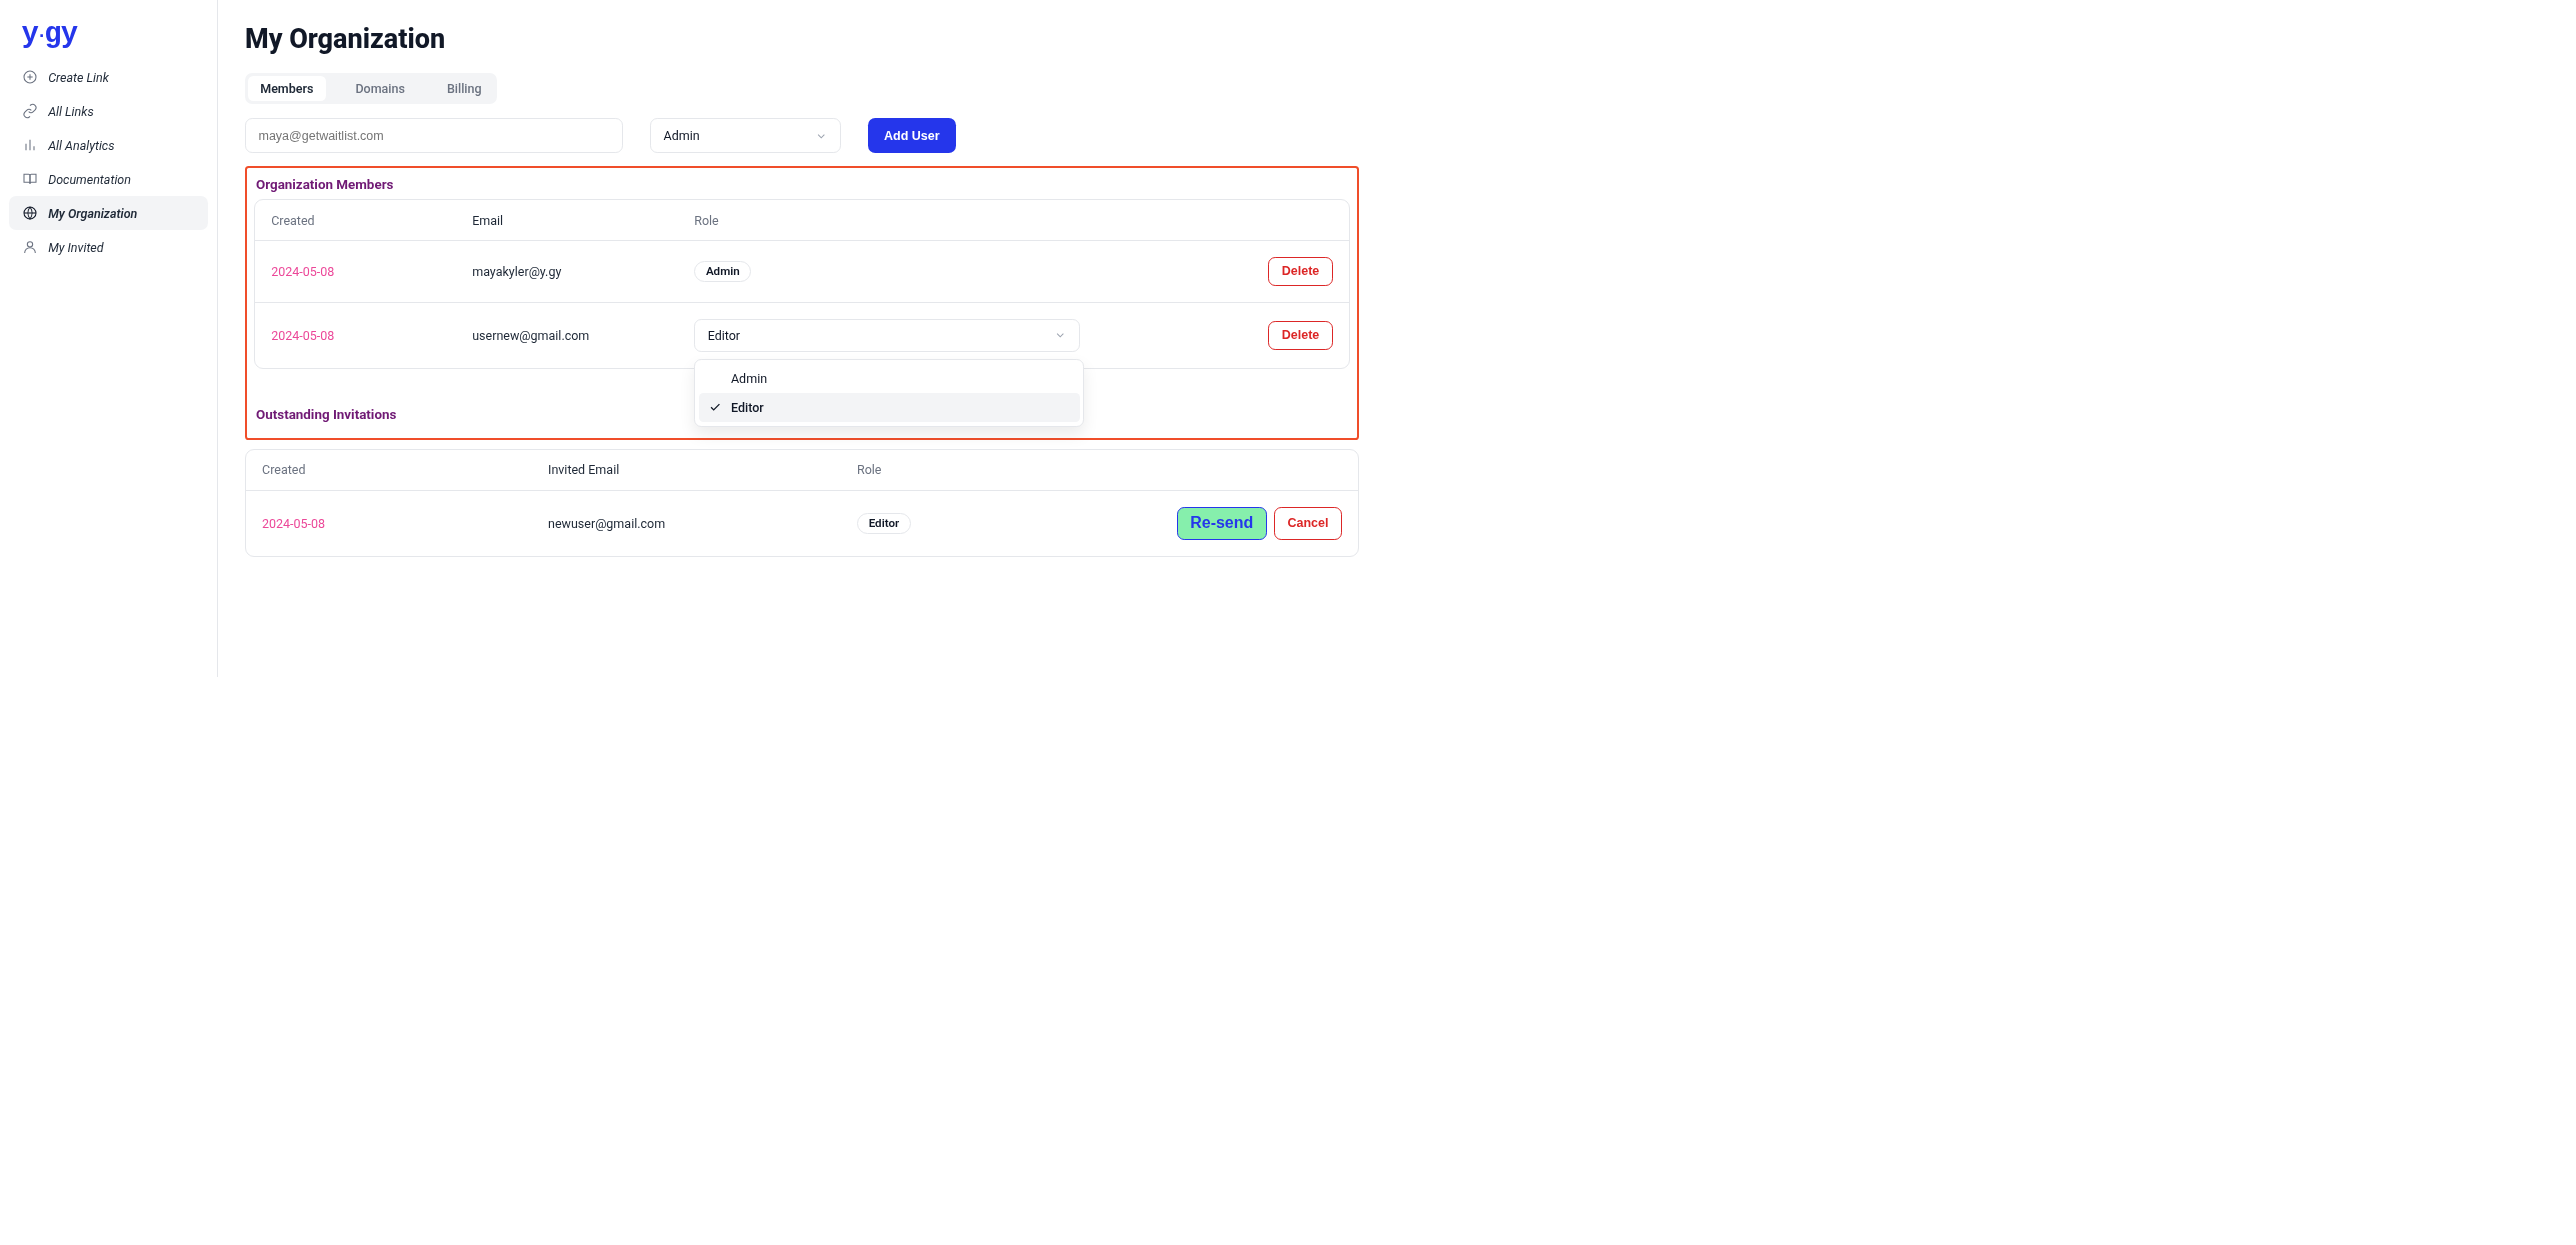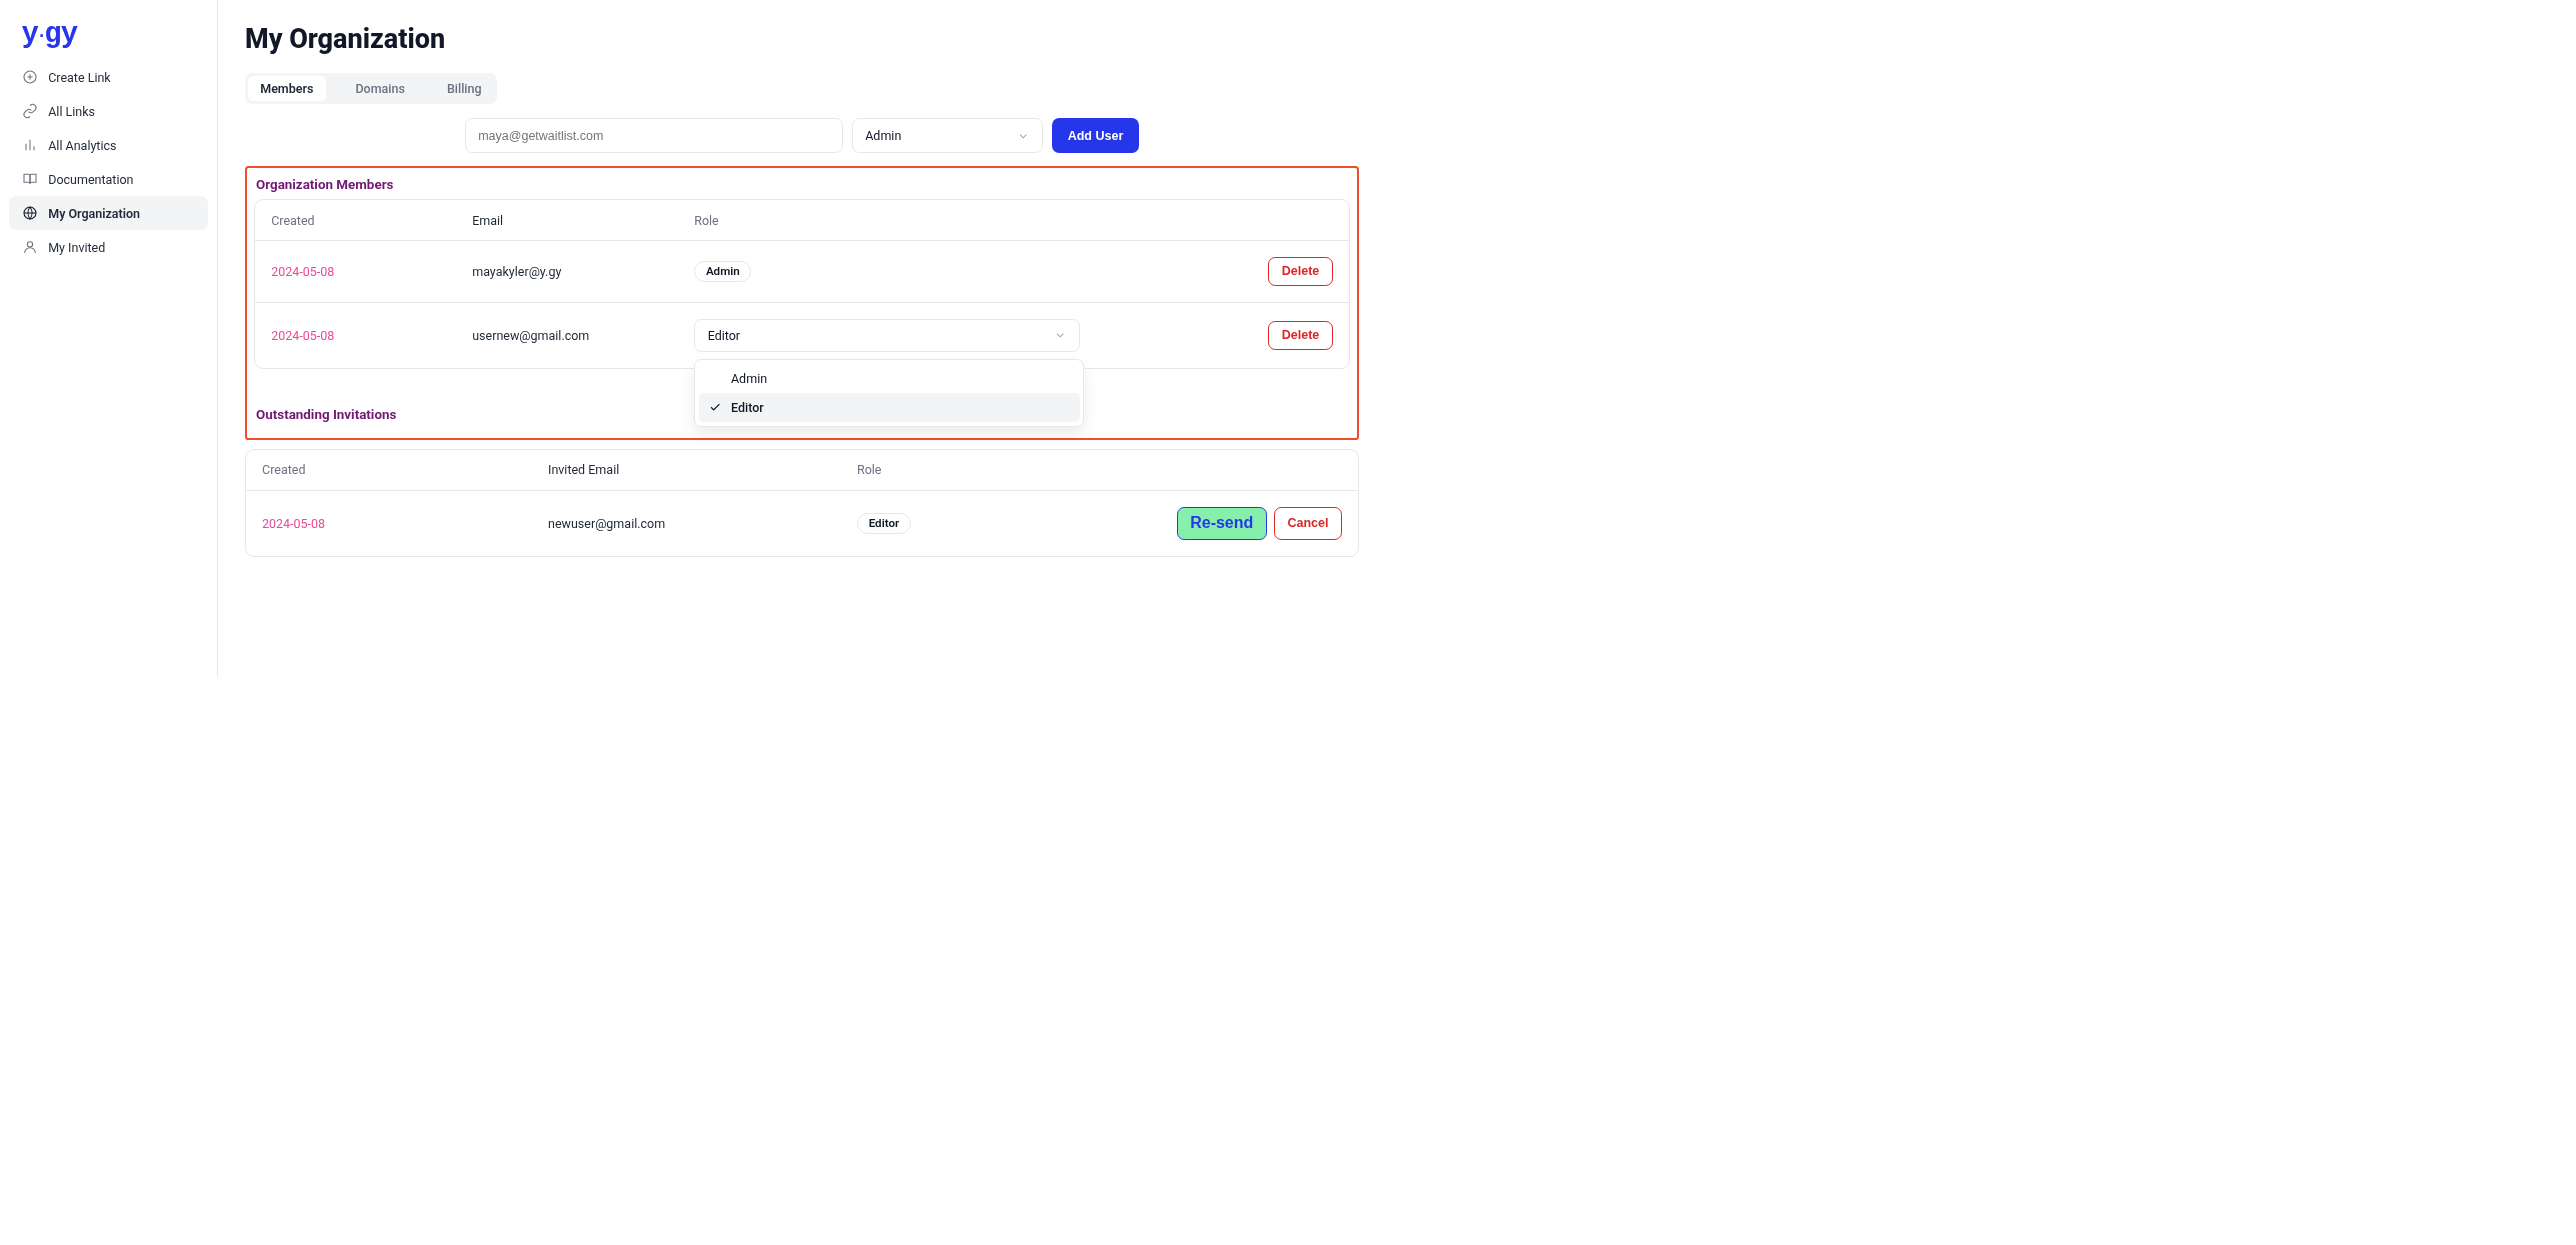--- a/index.html
+++ b/index.html
@@ -1,30 +1,30 @@
 <!DOCTYPE html>
 <html style="font-size:14.3px"><head>
   <meta charset="utf-8">
   <style>
     * { box-sizing: border-box; margin: 0; padding: 0; }
     body { font-family: -apple-system, BlinkMacSystemFont, 'Segoe UI', Roboto, sans-serif; background: #fff; color: #111827; }
     .app { display: flex; width: 1386px; height: 677px; }
     .sidebar { width: 218px; border-right: 0.9px solid #e5e7eb; padding: 18px 9px; }
     .logo { font-size: 29px; font-weight: 800; color: #2536eb; padding: 0 12.5px 9px 12.5px; letter-spacing: -0.9px; font-family: Liberation Mono, monospace; }
     .dot { color: #2536eb; position: relative; top: -5.4px; font-size: 18px; margin: 0 -1.8px; }
-    .nav-item { display: flex; align-items: center; gap: 10.7px; padding: 9px 12.5px; font-size: 12.5px; color: #1f2937; border-radius: 7.2px; cursor: pointer; }
+    .nav-item { display: flex; align-items: center; gap: 10.7px; padding: 9px 12.5px; font-size: 12.5px; color: #1f2937; border-radius: 7.2px; cursor: pointer; font-style: italic; }
     .nav-item.active { background: #f3f4f6; font-weight: 600; }
     .nav-icon { width: 16px; height: 16px; stroke: #6b7280; fill: none; stroke-width: 1.6; }
     .nav-item.active .nav-icon { stroke: #111827; }
     .main { flex: 1; padding: 23px 27px; position: relative; }
     h1 { font-size: 27px; font-weight: 800; margin-bottom: 18px; }
     .tab-bar { display: inline-flex; gap: 17px; background: #f3f4f6; border-radius: 7.2px; padding: 2.7px; margin-bottom: 14.3px; }
     .tab-item { padding: 5.4px 12.5px; border-radius: 5.4px; font-size: 12.5px; color: #6b7280; cursor: pointer; font-weight: 500; }
     .tab-item.active { background: #fff; color: #1f2937; font-weight: 600; }
-    .add-row { display: flex; gap: 9px; margin-bottom: 12.5px; justify-content: center; }
+    .add-row { display: flex; gap: 27px; margin-bottom: 12.5px; }
     .text-input { width: 378px; padding: 9px 12.5px; border: 0.9px solid #e5e7eb; border-radius: 7.2px; font-size: 12.5px; color: #9ca3af; background: #fff; }
     .select { width: 191px; padding: 9px 12.5px; border: 0.9px solid #e5e7eb; border-radius: 7.2px; font-size: 12.5px; display: flex; justify-content: space-between; align-items: center; background: #fff; cursor: pointer; }
     .chev { width: 12.5px; height: 12.5px; stroke: #9ca3af; fill: none; stroke-width: 2; }
     .primary-btn { background: #2536eb; color: #fff; border: none; padding: 9px 16px; border-radius: 7.2px; font-size: 12.5px; font-weight: 600; cursor: pointer; }
     .highlight-box { border: 2.7px solid #f04e2a; border-radius: 3.6px; padding: 5.4px 7.2px 9px 7.2px; margin-bottom: 0; }
     .section-title { font-size: 13.4px; font-weight: 700; color: #701a75; margin: 3.6px 0 7.2px 1.8px; }
     .table { border: 0.9px solid #e5e7eb; border-radius: 9px; overflow: visible; position: relative; }
     .thead { display: flex; padding: 12.5px 16px; border-bottom: 0.9px solid #e5e7eb; font-size: 12.5px; color: #6b7280; }
     .trow { display: flex; padding: 16px 16px; border-bottom: 0.9px solid #e5e7eb; font-size: 12.5px; align-items: center; position: relative; }
     .trow:last-child { border-bottom: none; }

